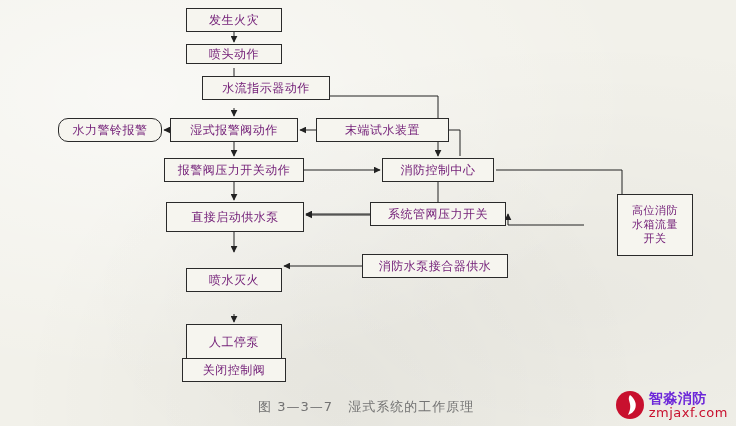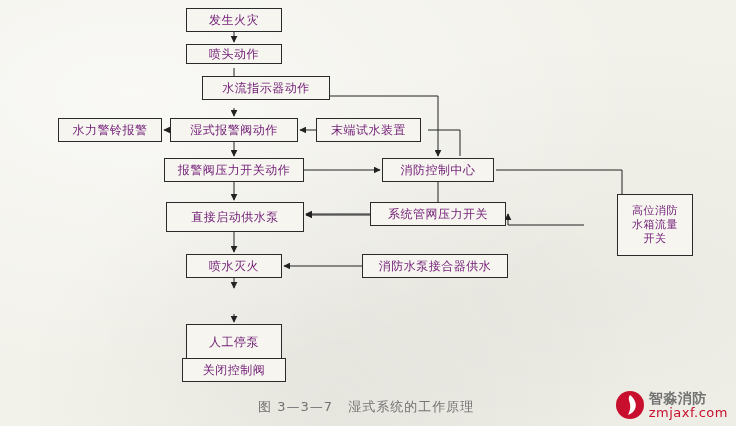--- a/index.html
+++ b/index.html
@@ -69,21 +69,21 @@
     width: 30px;
     height: 30px;
     position: relative;
   }
   .wm-text {
     display: flex;
     flex-direction: column;
     line-height: 1.05;
   }
   .wm-title {
-    color: #737373;
+    color: #6d28d9;
     font-size: 14px;
     font-weight: bold;
     letter-spacing: 0.5px;
   }
   .wm-sub {
     color: #c8102e;
     font-size: 13px;
     letter-spacing: 0.5px;
   }
 </style>
@@ -132,30 +132,30 @@
       <path d="M 622 194 L 622 170 L 496 170"></path>
 
       <path d="M 428 130 L 460 130 L 460 156"></path>
     </g>
   </svg>
 
   <div class="node" style="left:186px;top:8px;width:96px;height:24px;">发生火灾</div>
   <div class="node" style="left:186px;top:44px;width:96px;height:20px;">喷头动作</div>
   <div class="node" style="left:170px;top:76px;width:128px;height:24px;margin-left:32px;">水流指示器动作</div>
   <div class="node" style="left:170px;top:118px;width:128px;height:24px;">湿式报警阀动作</div>
-  <div class="node" style="left:58px;top:118px;width:104px;height:24px;">水力警铃报警</div>
-  <div class="node" style="left:316px;top:118px;width:105px;height:24px;">末端试水装置</div>
+  <div class="node" style="left:58px;top:118px;width:104px;height:24px;border-radius:10px;">水力警铃报警</div>
+  <div class="node" style="left:316px;top:118px;width:133px;height:24px;">末端试水装置</div>
   <div class="node" style="left:164px;top:158px;width:140px;height:24px;">报警阀压力开关动作</div>
   <div class="node" style="left:382px;top:158px;width:112px;height:24px;font-family:Liberation Serif, serif;">消防控制中心</div>
   <div class="node" style="left:166px;top:202px;width:138px;height:30px;">直接启动供水泵</div>
   <div class="node" style="left:370px;top:202px;width:136px;height:24px;">系统管网压力开关</div>
   <div class="node" style="left:584px;top:194px;width:76px;height:62px;font-size:11px;margin-left:33px;">高位消防
 水箱流量
 开关</div>
-  <div class="node" style="left:186px;top:254px;width:96px;height:24px;">喷水灭火</div>
+  <div class="node" style="left:186px;top:268px;width:96px;height:24px;">喷水灭火</div>
   <div class="node" style="left:362px;top:254px;width:146px;height:24px;">消防水泵接合器供水</div>
   <div class="node" style="left:186px;top:290px;width:96px;height:24px;margin-top:36px;">确认火灭</div>
   <div class="node" style="left:186px;top:324px;width:96px;height:36px;">人工停泵</div>
   <div class="node" style="left:182px;top:358px;width:104px;height:24px;">关闭控制阀</div>
 
   <div class="caption" style="left:258px;top:398px;">图 3—3—7   湿式系统的工作原理</div>
 
   <div class="wm">
     <div class="wm-mark">
       <svg viewBox="0 0 30 30" width="30" height="30">

